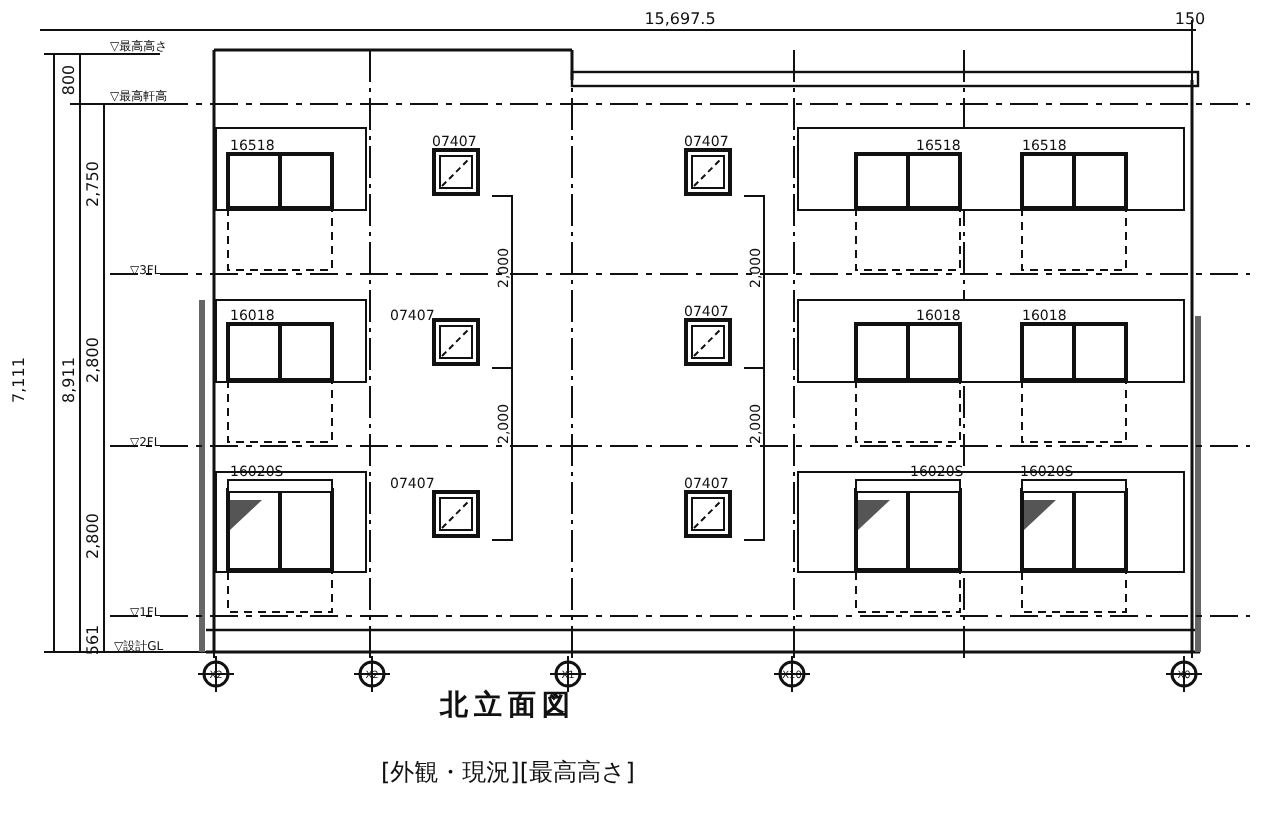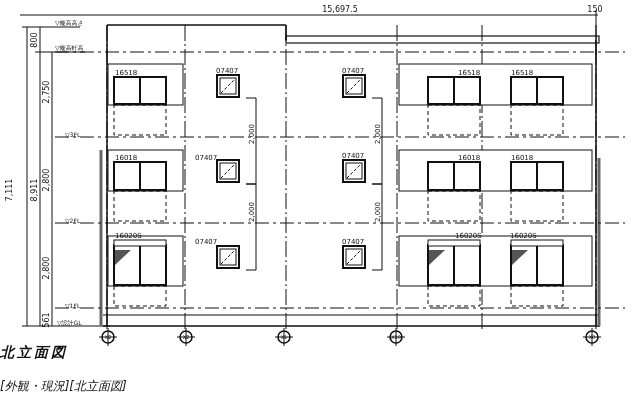--- a/index.html
+++ b/index.html
@@ -1,18 +1,18 @@
 <!DOCTYPE html>
 <html><head>
 <meta charset="utf-8">
 <style>
   html, body { margin: 0; padding: 0; background: #ffffff; }
   body { width: 640px; height: 412px; position: relative; overflow: hidden; font-family: "DejaVu Sans", sans-serif; }
   svg text { font-family: "DejaVu Sans", sans-serif; fill: #111; }
-  .cap { position: absolute; left: 0; width: 508px; color: #111; font-style: italic; }
+  .cap { position: absolute; left: 0; width: 508px; text-align: center; color: #111; }
   .title { top: 344px; font-size: 14px; font-weight: bold; letter-spacing: 3px; }
   .subtitle { top: 378px; font-size: 12px; }
 </style>
 </head>
 <body>
 
 <svg width="640" height="412" viewBox="0 0 640 412" style="position:absolute;left:0;top:0;">
   <defs>
     <g id="sqwin">
       <rect x="0" y="0" width="22" height="22" fill="#fff" stroke="#111" stroke-width="2"></rect>
@@ -186,13 +186,13 @@
   <g font-size="5" text-anchor="middle">
     <text x="108" y="339">X2</text>
     <text x="186" y="339">X2</text>
     <text x="284" y="339">X1</text>
     <text x="396" y="339">X10</text>
     <text x="592" y="339">X0</text>
   </g>
 </svg>
 
 <div class="cap title">北立面図</div>
-<div class="cap subtitle">[外観・現況][北立面図]</div>
+<div class="cap subtitle">[外観・現況][最高高さ]</div>
 
 </body></html>

